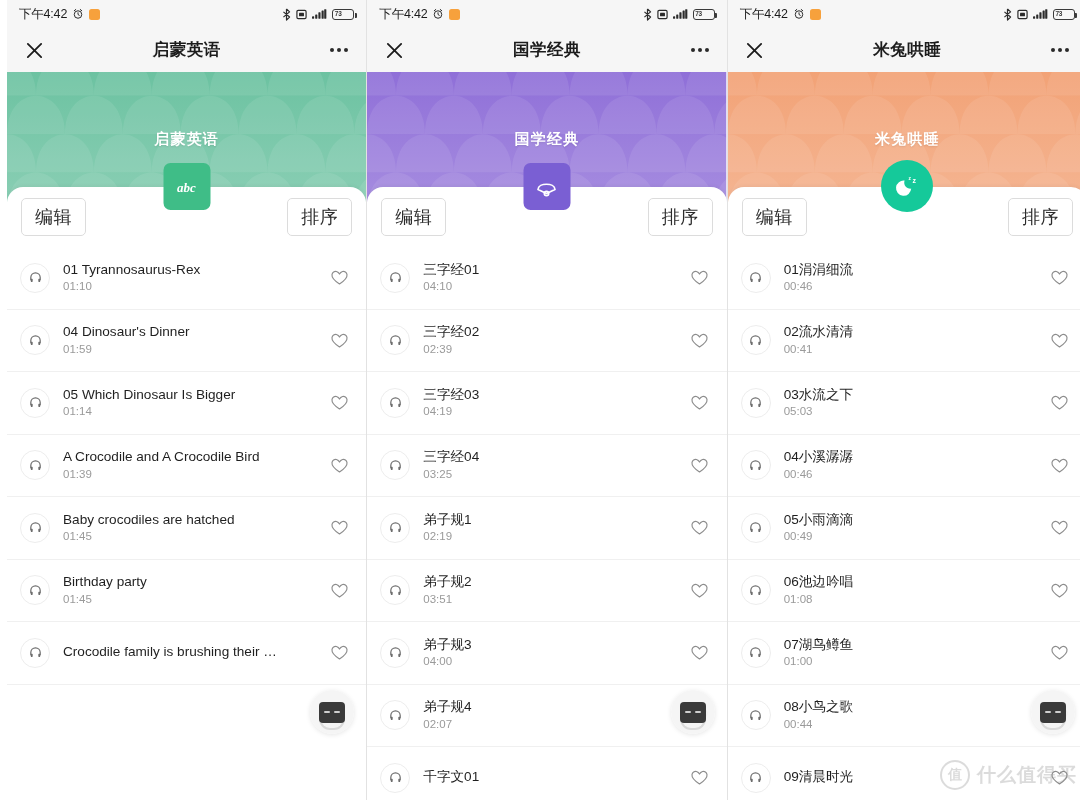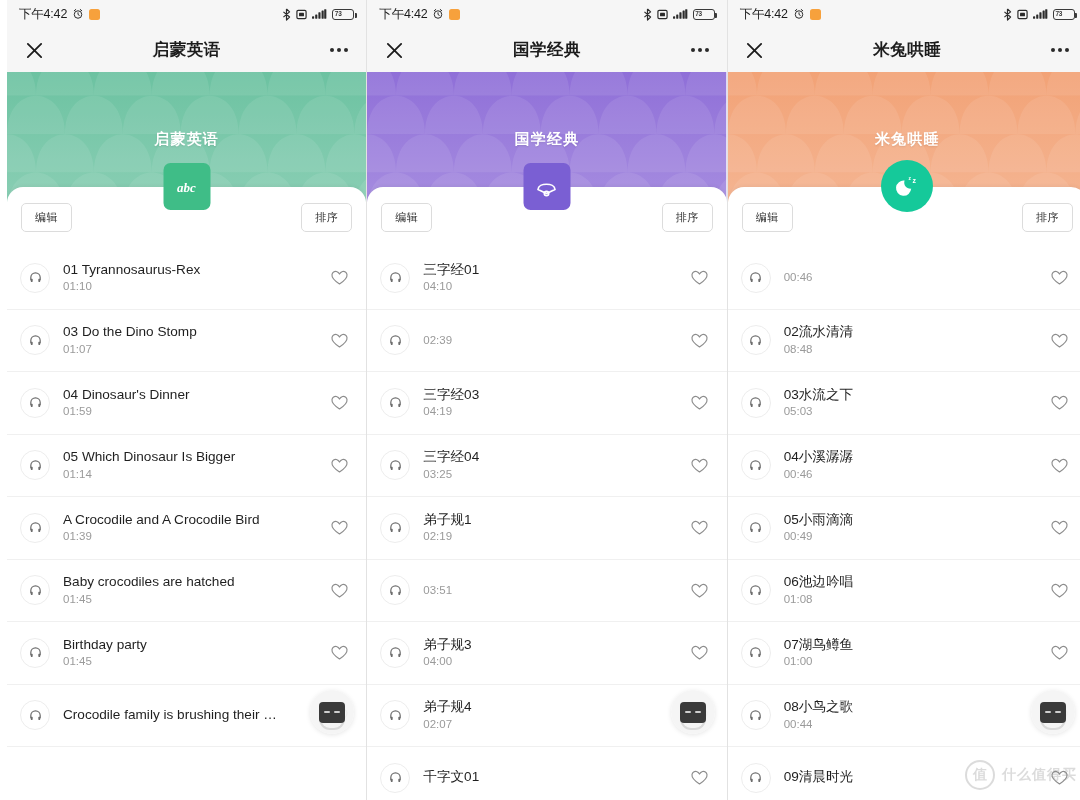--- a/index.html
+++ b/index.html
@@ -71,21 +71,21 @@
   }
   .badge.round{border-radius:50%;width:52px;height:52px;top:160px;}
 
   
   .toolbar{
     height:60px;display:flex;align-items:center;justify-content:space-between;
     padding:0 14px 0 14px;box-sizing:border-box;
   }
   .chip{
     border:1px solid #dcdcdc;border-radius:5px;background:#fff;
-    padding:6px 13px;font-size:11px;color:#2b2b2b;font-weight:500;cursor:pointer;
+    padding:6px 13px;font-size:18px;color:#2b2b2b;font-weight:500;cursor:pointer;
     letter-spacing:.5px;
   }
 
   
   .tracks{position:absolute;left:0;right:0;top:60px;bottom:0;overflow:hidden;}
   .track{
     height:62.5px;display:flex;align-items:center;padding:0 14px 0 13px;
     box-sizing:border-box;border-bottom:1px solid #f0f0f0;position:relative;cursor:pointer;
   }
   .t-head{
@@ -120,21 +120,21 @@
   
   .watermark{
     position:absolute;right:10px;bottom:10px;display:flex;align-items:center;gap:7px;
     opacity:.30;z-index:7;pointer-events:none;
   }
   .wm-circle{
     width:26px;height:26px;border-radius:50%;border:2px solid #8b8b8b;
     display:flex;align-items:center;justify-content:center;
     font-size:14px;font-weight:700;color:#8b8b8b;
   }
-  .wm-text{font-size:14px;font-weight:700;color:#8b8b8b;letter-spacing:1px;}
+  .wm-text{font-size:19px;font-weight:700;color:#8b8b8b;letter-spacing:1px;}
 </style>
 </head>
 <body>
 
 <div class="screens" id="screens">
     <div class="screen">
       <div class="statusbar">
         <div class="sb-left">
           <span class="sb-time">下午4:42</span>
           <svg class="ico-alarm" viewBox="0 0 24 24">
@@ -262,38 +262,20 @@
           </div>
           <div class="track">
             <div class="t-head">
               <svg width="15" height="15" viewBox="0 0 16 16">
                 <path d="M3 10.5 V8 A5 5 0 0 1 13 8 V10.5" fill="none" stroke="#6d6d6d" stroke-width="1.3" stroke-linecap="round"></path>
                 <path d="M3 9.2 h1.3 a.7 .7 0 0 1 .7 .7 v2.2 a.7 .7 0 0 1 -.7 .7 H3.9 A.9 .9 0 0 1 3 11.9 Z" fill="#6d6d6d"></path>
                 <path d="M13 9.2 h-1.3 a.7 .7 0 0 0 -.7 .7 v2.2 a.7 .7 0 0 0 .7 .7 h.4 a.9 .9 0 0 0 .9 -.9 Z" fill="#6d6d6d"></path>
               </svg>
             </div>
             <div class="t-mid">
-              <div class="t-name">03 Do the Dino Stomp</div>
-              <div class="t-dur">01:07</div>
-            </div>
-            <div class="t-fav">
-              <svg width="19" height="19" viewBox="0 0 22 22" style="cursor: pointer;">
-                <path d="M11 18.5 C 3.5 13.5, 2 9.8, 2.3 7.6 C 2.7 4.9, 5.2 3.3, 7.5 4 C 9 4.5, 10.4 5.8, 11 7 C 11.6 5.8, 13 4.5, 14.5 4 C 16.8 3.3, 19.3 4.9, 19.7 7.6 C 20 9.8, 18.5 13.5, 11 18.5 Z" fill="none" stroke="#8d8d8d" stroke-width="1.35" stroke-linejoin="round"></path>
-              </svg>
-            </div>
-          </div>
-          <div class="track">
-            <div class="t-head">
-              <svg width="15" height="15" viewBox="0 0 16 16">
-                <path d="M3 10.5 V8 A5 5 0 0 1 13 8 V10.5" fill="none" stroke="#6d6d6d" stroke-width="1.3" stroke-linecap="round"></path>
-                <path d="M3 9.2 h1.3 a.7 .7 0 0 1 .7 .7 v2.2 a.7 .7 0 0 1 -.7 .7 H3.9 A.9 .9 0 0 1 3 11.9 Z" fill="#6d6d6d"></path>
-                <path d="M13 9.2 h-1.3 a.7 .7 0 0 0 -.7 .7 v2.2 a.7 .7 0 0 0 .7 .7 h.4 a.9 .9 0 0 0 .9 -.9 Z" fill="#6d6d6d"></path>
-              </svg>
-            </div>
-            <div class="t-mid">
               <div class="t-name">04 Dinosaur's Dinner</div>
               <div class="t-dur">01:59</div>
             </div>
             <div class="t-fav">
               <svg width="19" height="19" viewBox="0 0 22 22" style="cursor: pointer;">
                 <path d="M11 18.5 C 3.5 13.5, 2 9.8, 2.3 7.6 C 2.7 4.9, 5.2 3.3, 7.5 4 C 9 4.5, 10.4 5.8, 11 7 C 11.6 5.8, 13 4.5, 14.5 4 C 16.8 3.3, 19.3 4.9, 19.7 7.6 C 20 9.8, 18.5 13.5, 11 18.5 Z" fill="none" stroke="#8d8d8d" stroke-width="1.35" stroke-linejoin="round"></path>
               </svg>
             </div>
           </div>
           <div class="track">
@@ -529,20 +511,21 @@
           </div>
           <div class="track">
             <div class="t-head">
               <svg width="15" height="15" viewBox="0 0 16 16">
                 <path d="M3 10.5 V8 A5 5 0 0 1 13 8 V10.5" fill="none" stroke="#6d6d6d" stroke-width="1.3" stroke-linecap="round"></path>
                 <path d="M3 9.2 h1.3 a.7 .7 0 0 1 .7 .7 v2.2 a.7 .7 0 0 1 -.7 .7 H3.9 A.9 .9 0 0 1 3 11.9 Z" fill="#6d6d6d"></path>
                 <path d="M13 9.2 h-1.3 a.7 .7 0 0 0 -.7 .7 v2.2 a.7 .7 0 0 0 .7 .7 h.4 a.9 .9 0 0 0 .9 -.9 Z" fill="#6d6d6d"></path>
               </svg>
             </div>
             <div class="t-mid">
+              <div class="t-name">三字经02</div>
               <div class="t-dur">02:39</div>
             </div>
             <div class="t-fav">
               <svg width="19" height="19" viewBox="0 0 22 22" style="cursor: pointer;">
                 <path d="M11 18.5 C 3.5 13.5, 2 9.8, 2.3 7.6 C 2.7 4.9, 5.2 3.3, 7.5 4 C 9 4.5, 10.4 5.8, 11 7 C 11.6 5.8, 13 4.5, 14.5 4 C 16.8 3.3, 19.3 4.9, 19.7 7.6 C 20 9.8, 18.5 13.5, 11 18.5 Z" fill="none" stroke="#8d8d8d" stroke-width="1.35" stroke-linejoin="round"></path>
               </svg>
             </div>
           </div>
           <div class="track">
             <div class="t-head">
@@ -600,20 +583,21 @@
           </div>
           <div class="track">
             <div class="t-head">
               <svg width="15" height="15" viewBox="0 0 16 16">
                 <path d="M3 10.5 V8 A5 5 0 0 1 13 8 V10.5" fill="none" stroke="#6d6d6d" stroke-width="1.3" stroke-linecap="round"></path>
                 <path d="M3 9.2 h1.3 a.7 .7 0 0 1 .7 .7 v2.2 a.7 .7 0 0 1 -.7 .7 H3.9 A.9 .9 0 0 1 3 11.9 Z" fill="#6d6d6d"></path>
                 <path d="M13 9.2 h-1.3 a.7 .7 0 0 0 -.7 .7 v2.2 a.7 .7 0 0 0 .7 .7 h.4 a.9 .9 0 0 0 .9 -.9 Z" fill="#6d6d6d"></path>
               </svg>
             </div>
             <div class="t-mid">
+              <div class="t-name">弟子规2</div>
               <div class="t-dur">03:51</div>
             </div>
             <div class="t-fav">
               <svg width="19" height="19" viewBox="0 0 22 22" style="cursor: pointer;">
                 <path d="M11 18.5 C 3.5 13.5, 2 9.8, 2.3 7.6 C 2.7 4.9, 5.2 3.3, 7.5 4 C 9 4.5, 10.4 5.8, 11 7 C 11.6 5.8, 13 4.5, 14.5 4 C 16.8 3.3, 19.3 4.9, 19.7 7.6 C 20 9.8, 18.5 13.5, 11 18.5 Z" fill="none" stroke="#8d8d8d" stroke-width="1.35" stroke-linejoin="round"></path>
               </svg>
             </div>
           </div>
           <div class="track">
             <div class="t-head">
@@ -795,39 +779,40 @@
         <div class="tracks">
           <div class="track">
             <div class="t-head">
               <svg width="15" height="15" viewBox="0 0 16 16">
                 <path d="M3 10.5 V8 A5 5 0 0 1 13 8 V10.5" fill="none" stroke="#6d6d6d" stroke-width="1.3" stroke-linecap="round"></path>
                 <path d="M3 9.2 h1.3 a.7 .7 0 0 1 .7 .7 v2.2 a.7 .7 0 0 1 -.7 .7 H3.9 A.9 .9 0 0 1 3 11.9 Z" fill="#6d6d6d"></path>
                 <path d="M13 9.2 h-1.3 a.7 .7 0 0 0 -.7 .7 v2.2 a.7 .7 0 0 0 .7 .7 h.4 a.9 .9 0 0 0 .9 -.9 Z" fill="#6d6d6d"></path>
               </svg>
             </div>
             <div class="t-mid">
+              <div class="t-name">01涓涓细流</div>
               <div class="t-dur">00:46</div>
             </div>
             <div class="t-fav">
               <svg width="19" height="19" viewBox="0 0 22 22" style="cursor: pointer;">
                 <path d="M11 18.5 C 3.5 13.5, 2 9.8, 2.3 7.6 C 2.7 4.9, 5.2 3.3, 7.5 4 C 9 4.5, 10.4 5.8, 11 7 C 11.6 5.8, 13 4.5, 14.5 4 C 16.8 3.3, 19.3 4.9, 19.7 7.6 C 20 9.8, 18.5 13.5, 11 18.5 Z" fill="none" stroke="#8d8d8d" stroke-width="1.35" stroke-linejoin="round"></path>
               </svg>
             </div>
           </div>
           <div class="track">
             <div class="t-head">
               <svg width="15" height="15" viewBox="0 0 16 16">
                 <path d="M3 10.5 V8 A5 5 0 0 1 13 8 V10.5" fill="none" stroke="#6d6d6d" stroke-width="1.3" stroke-linecap="round"></path>
                 <path d="M3 9.2 h1.3 a.7 .7 0 0 1 .7 .7 v2.2 a.7 .7 0 0 1 -.7 .7 H3.9 A.9 .9 0 0 1 3 11.9 Z" fill="#6d6d6d"></path>
                 <path d="M13 9.2 h-1.3 a.7 .7 0 0 0 -.7 .7 v2.2 a.7 .7 0 0 0 .7 .7 h.4 a.9 .9 0 0 0 .9 -.9 Z" fill="#6d6d6d"></path>
               </svg>
             </div>
             <div class="t-mid">
               <div class="t-name">02流水清清</div>
-              <div class="t-dur">08:48</div>
+              <div class="t-dur">00:41</div>
             </div>
             <div class="t-fav">
               <svg width="19" height="19" viewBox="0 0 22 22" style="cursor: pointer;">
                 <path d="M11 18.5 C 3.5 13.5, 2 9.8, 2.3 7.6 C 2.7 4.9, 5.2 3.3, 7.5 4 C 9 4.5, 10.4 5.8, 11 7 C 11.6 5.8, 13 4.5, 14.5 4 C 16.8 3.3, 19.3 4.9, 19.7 7.6 C 20 9.8, 18.5 13.5, 11 18.5 Z" fill="none" stroke="#8d8d8d" stroke-width="1.35" stroke-linejoin="round"></path>
               </svg>
             </div>
           </div>
           <div class="track">
             <div class="t-head">
               <svg width="15" height="15" viewBox="0 0 16 16">

